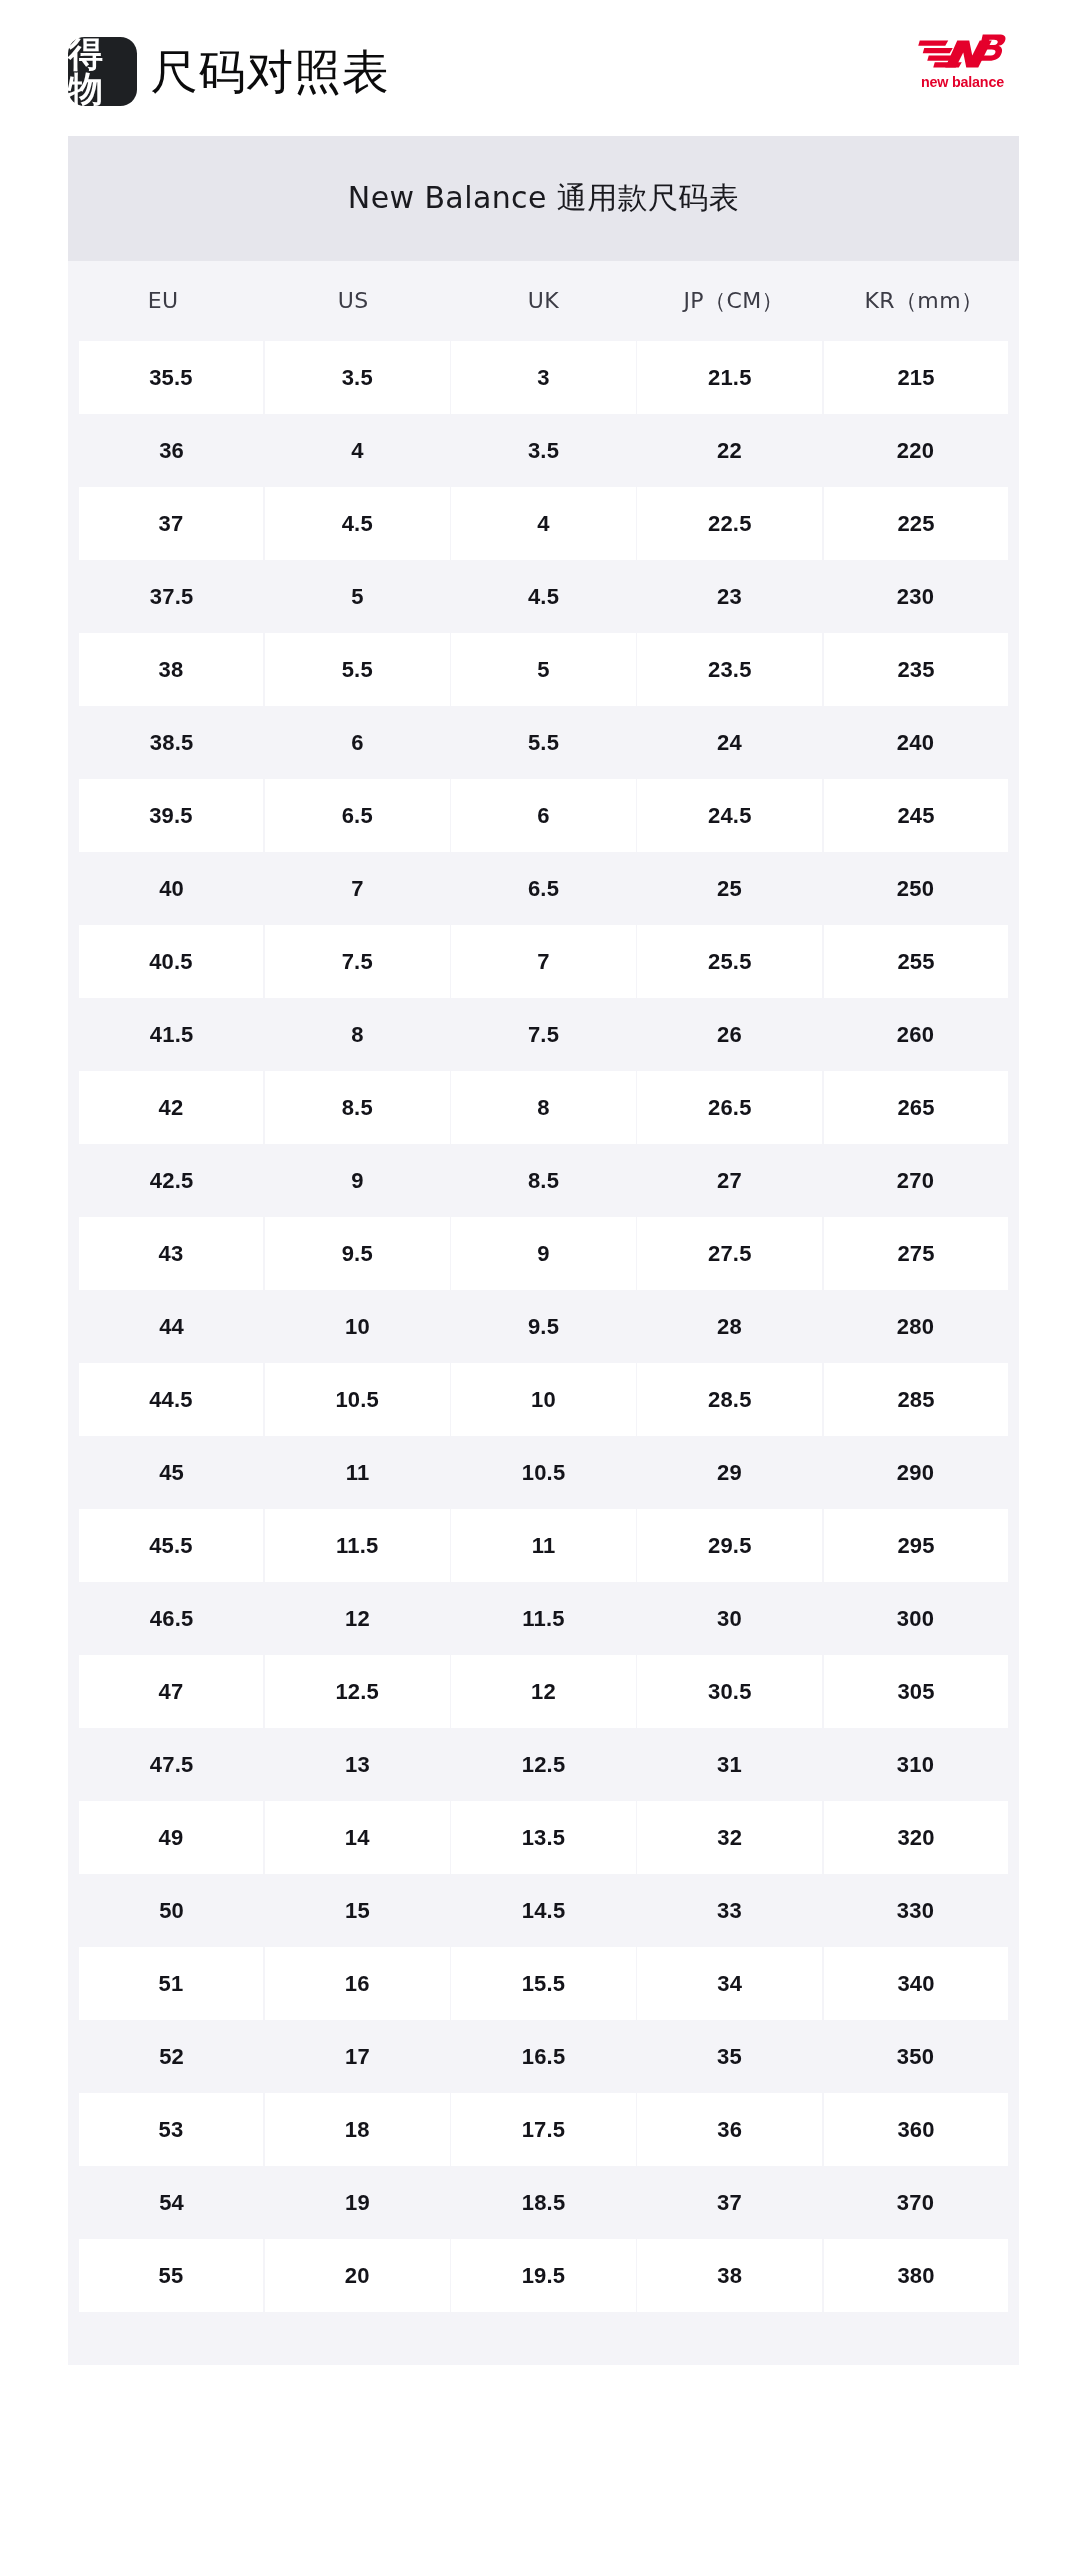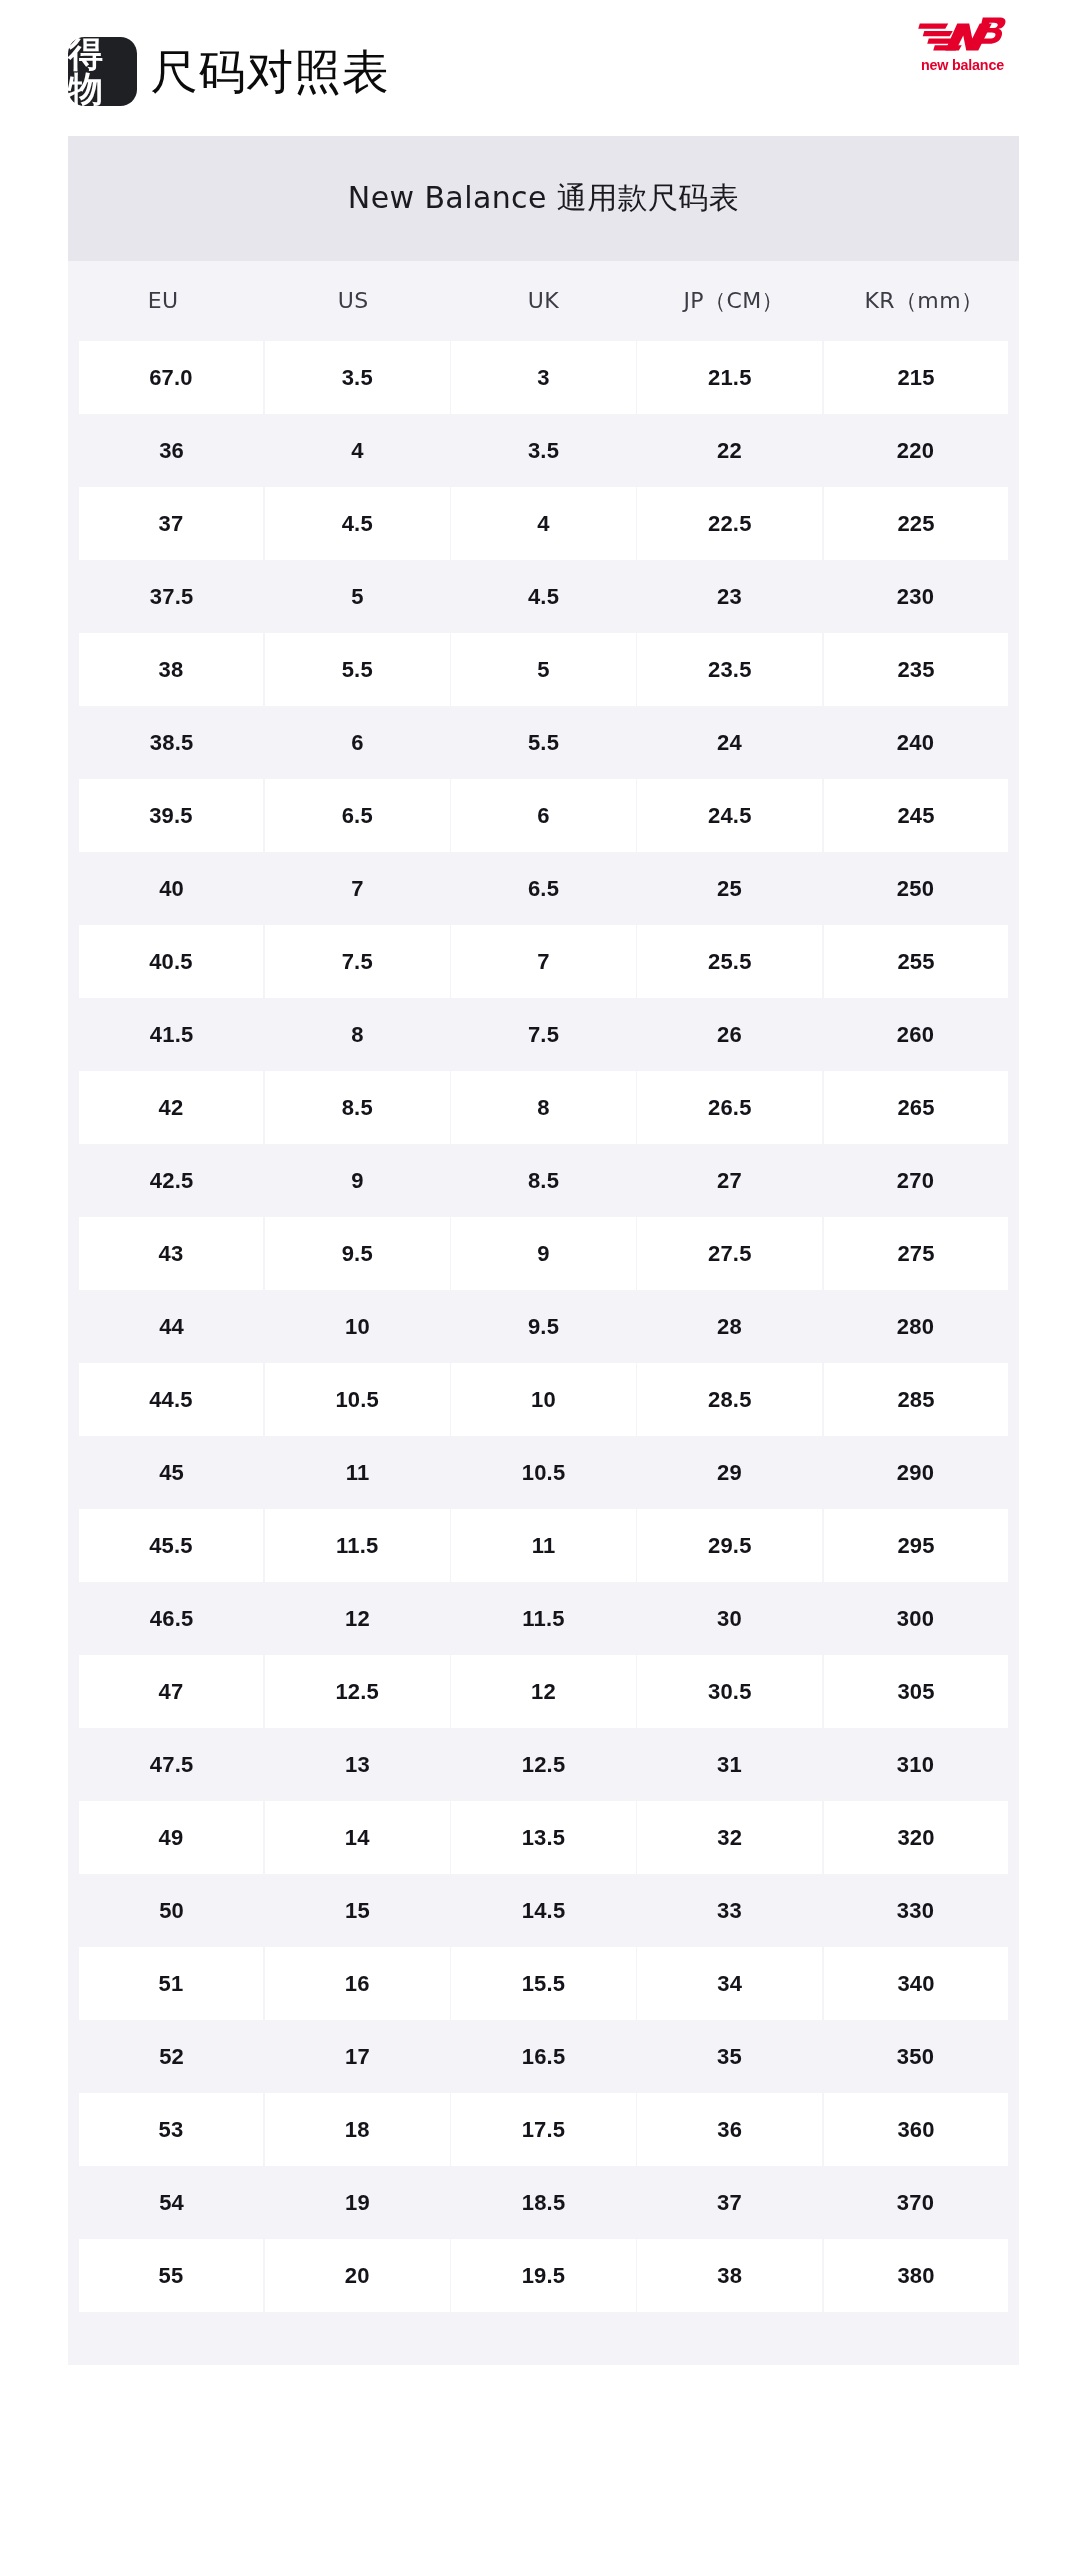--- a/index.html
+++ b/index.html
@@ -50,27 +50,27 @@
     font-weight: 500;
     color: #0b0b0c;
     line-height: 1;
     letter-spacing: 0.8px;
     white-space: nowrap;
     font-family: "DejaVu Sans", "Liberation Sans", sans-serif;
   }
   .nb-logo {
     position: absolute;
     right: 68px;
-    top: 13px;
+    top: 25px;
     width: 113px;
     height: 69px;
     display: flex;
     flex-direction: column;
     align-items: center;
-    justify-content: flex-start;
+    justify-content: center;
     gap: 6px;
   }
   .nb-mark { display: block; }
   .nb-word {
     font-size: 14.3px;
     font-weight: 700;
     letter-spacing: -0.2px;
     line-height: 1;
     white-space: nowrap;
   }
@@ -193,21 +193,21 @@
     <div class="t-row header-row">
       <div class="t-cell">EU</div>
       <div class="t-cell">US</div>
       <div class="t-cell">UK</div>
       <div class="t-cell">JP（CM）</div>
       <div class="t-cell">KR（mm）</div>
     </div>
 
     <div id="rows-container">
         <div class="t-row band-white">
-          <div class="t-cell">67.0</div>
+          <div class="t-cell">35.5</div>
           <div class="t-cell">3.5</div>
           <div class="t-cell">3</div>
           <div class="t-cell">21.5</div>
           <div class="t-cell">215</div>
         </div>
         <div class="t-row band-tint">
           <div class="t-cell">36</div>
           <div class="t-cell">4</div>
           <div class="t-cell">3.5</div>
           <div class="t-cell">22</div>

